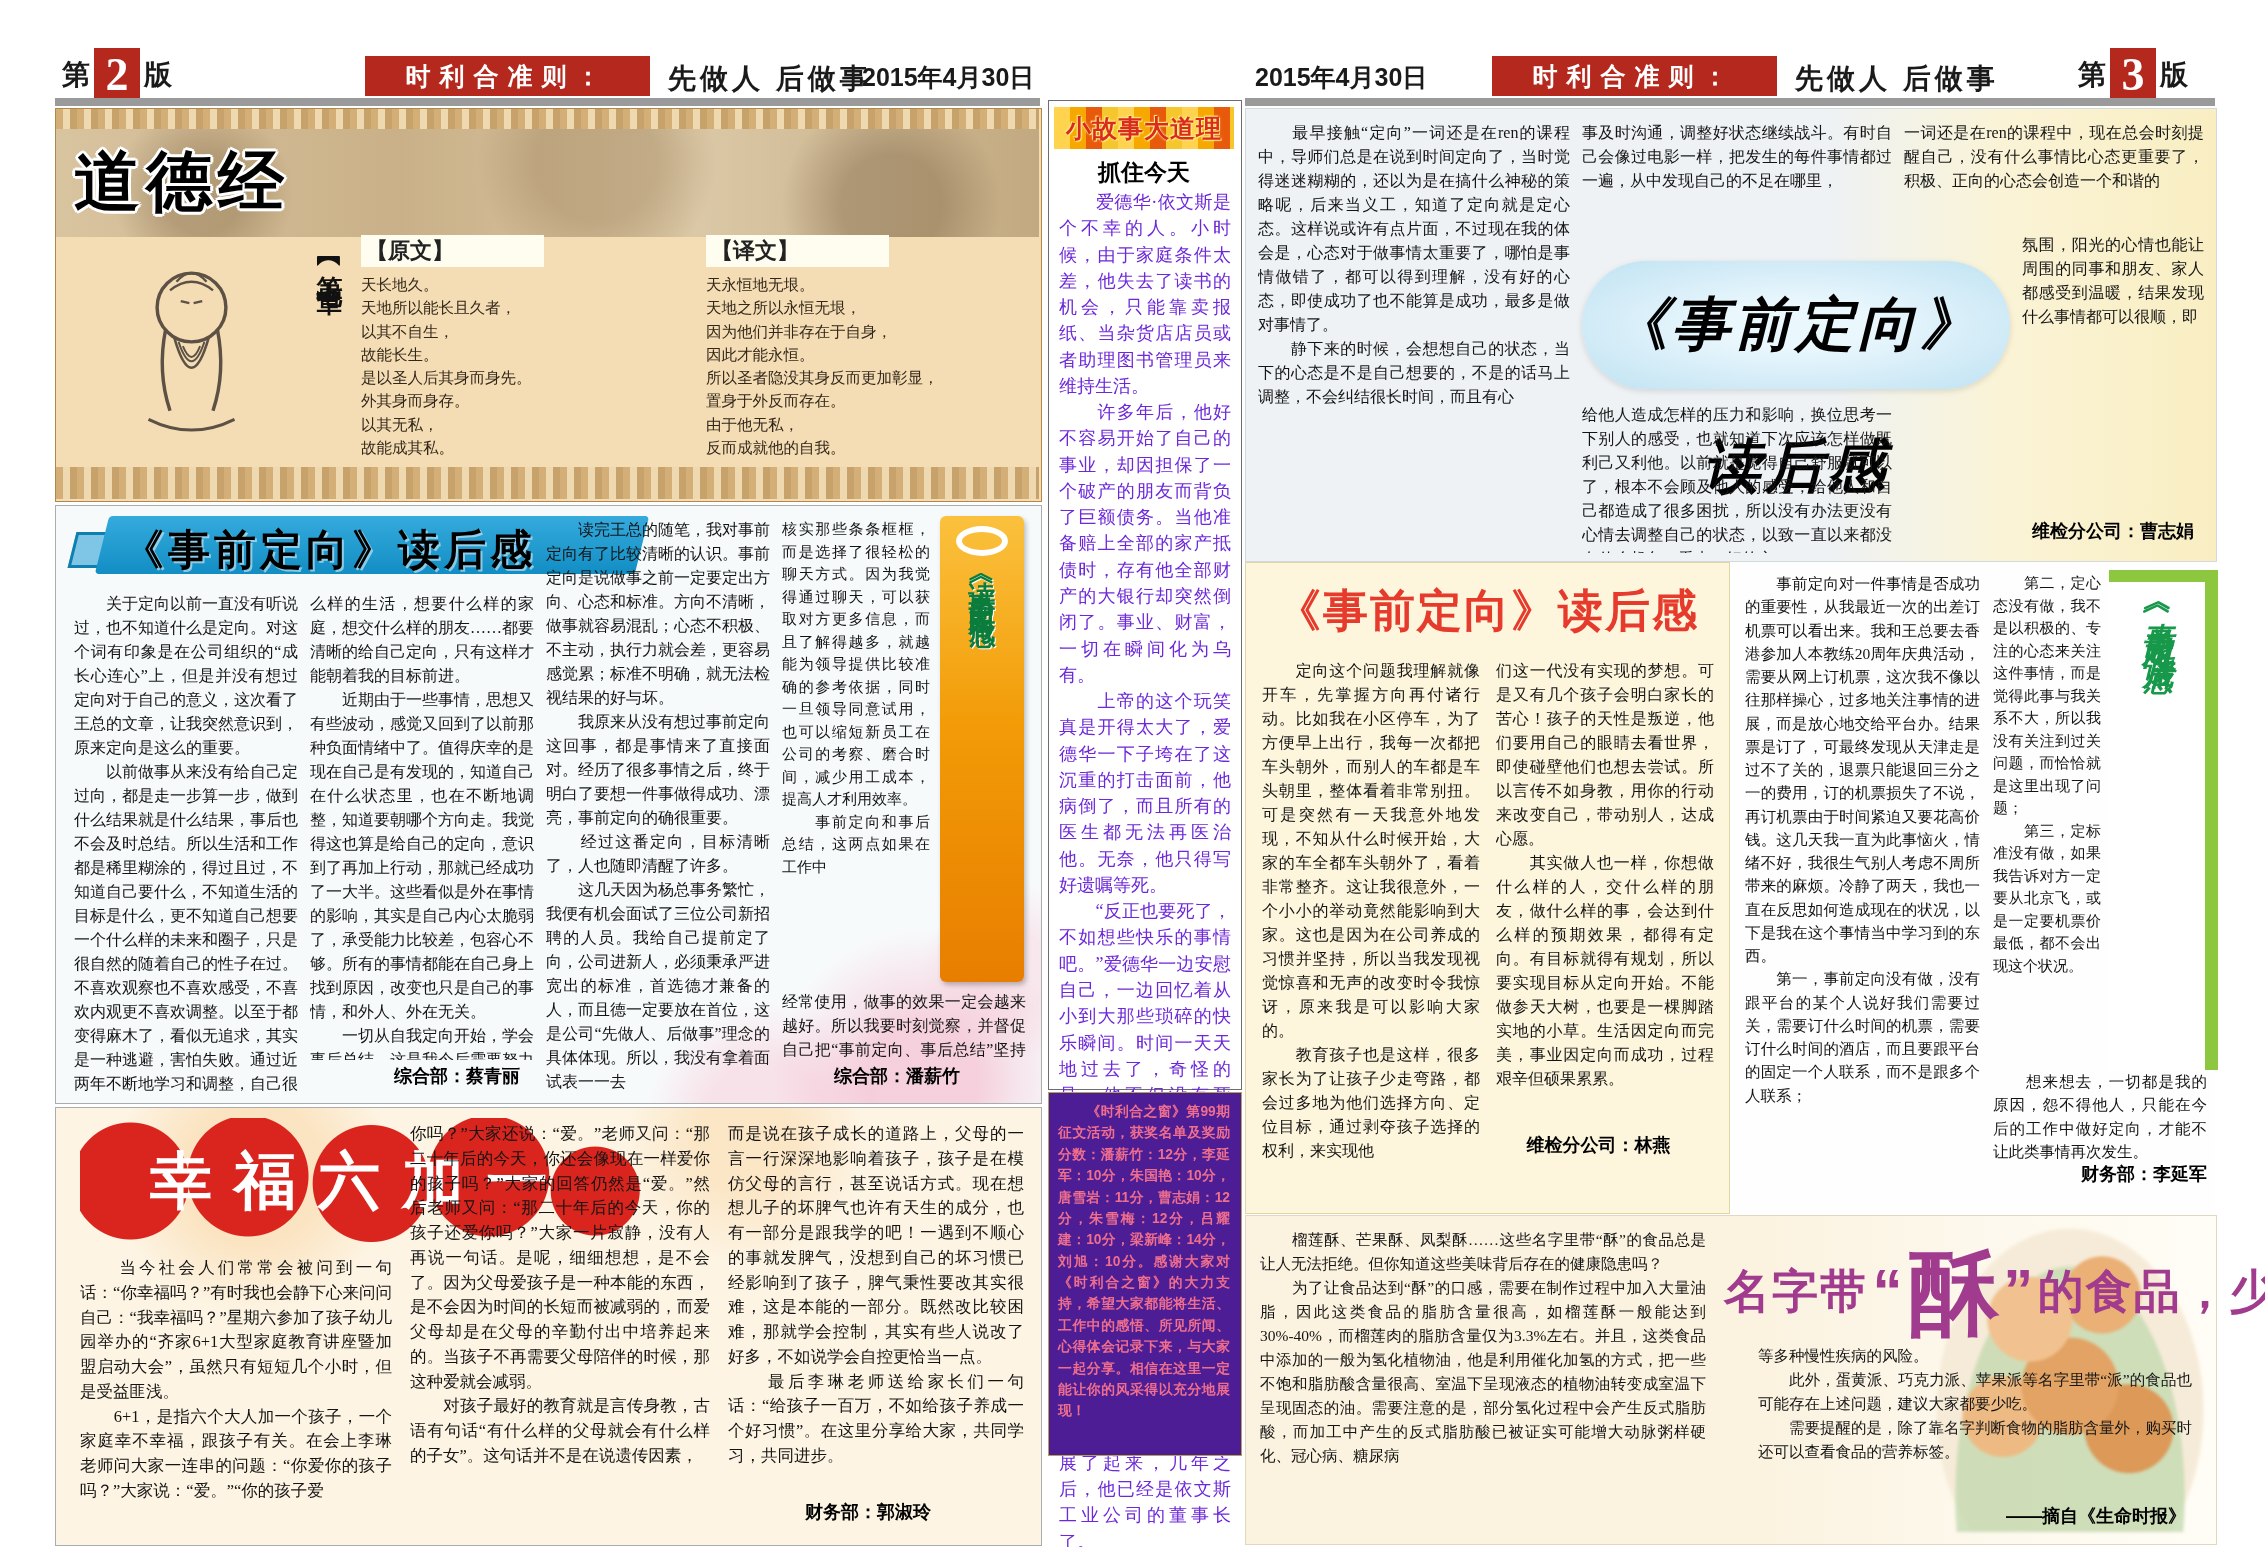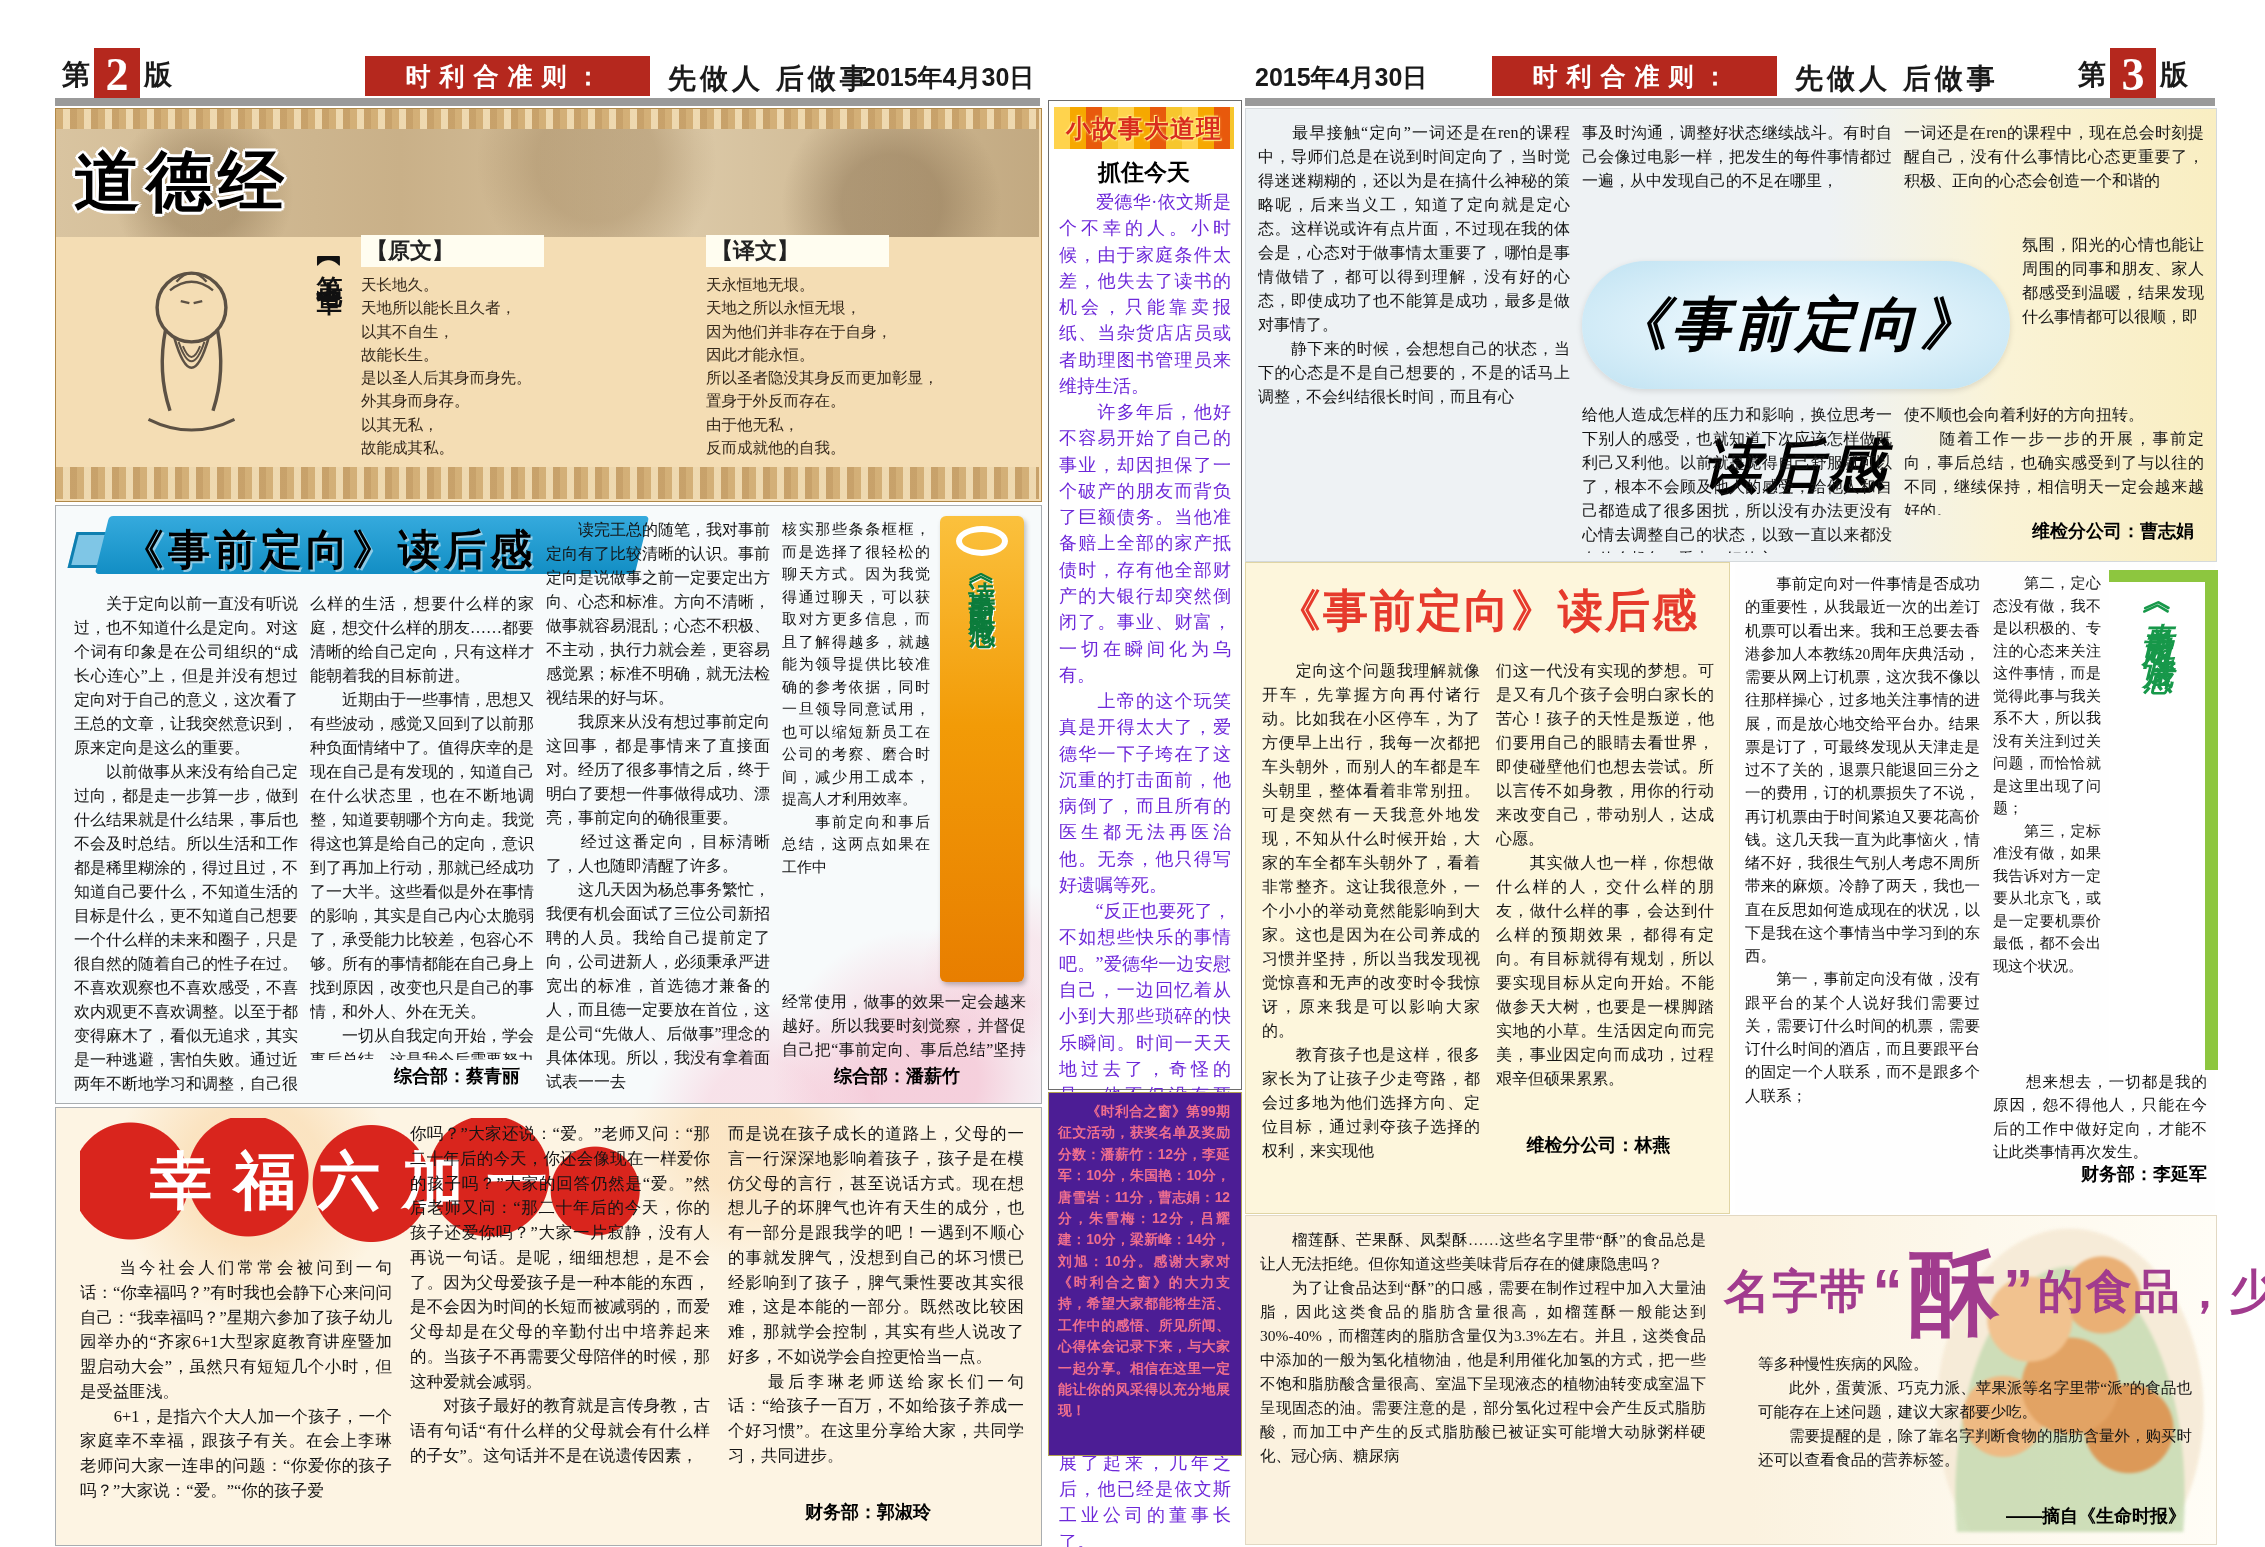--- a/index.html
+++ b/index.html
@@ -216,22 +216,20 @@
   <div id="a3" class="abs" style="left:1245px;top:108px;width:970px;height:452px;">
     <div class="abs coltext" style="left:12px;top:12px;width:312px;height:430px;">　　最早接触“定向”一词还是在ren的课程中，导师们总是在说到时间定向了，当时觉得迷迷糊糊的，还以为是在搞什么神秘的策略呢，后来当义工，知道了定向就是定心态。这样说或许有点片面，不过现在我的体会是，心态对于做事情太重要了，哪怕是事情做错了，都可以得到理解，没有好的心态，即使成功了也不能算是成功，最多是做对事情了。
 　　静下来的时候，会想想自己的状态，当下的心态是不是自己想要的，不是的话马上调整，不会纠结很长时间，而且有心</div>
     <div class="abs coltext" style="left:336px;top:12px;width:310px;height:106px;">事及时沟通，调整好状态继续战斗。有时自己会像过电影一样，把发生的每件事情都过一遍，从中发现自己的不足在哪里，</div>
     <div class="abs coltext" style="left:658px;top:12px;width:300px;height:106px;">一词还是在ren的课程中，现在总会时刻提醒自己，没有什么事情比心态更重要了，积极、正向的心态会创造一个和谐的</div>
     <div class="abs pill-banner" style="left:336px;top:152px;width:428px;height:128px;line-height:128px;">
       <span>《事前定向》读后感</span>
     </div>
     <div class="abs coltext" style="left:776px;top:124px;width:182px;height:166px;">氛围，阳光的心情也能让周围的同事和朋友、家人都感受到温暖，结果发现什么事情都可以很顺，即</div>
     <div class="abs coltext" style="left:336px;top:294px;width:310px;height:150px;">给他人造成怎样的压力和影响，换位思考一下别人的感受，也就知道下次应该怎样做既利己又利他。以前就是觉得自己舒服就可以了，根本不会顾及他人的感受，给他人和自己都造成了很多困扰，所以没有办法更没有心情去调整自己的状态，以致一直以来都没有什么起色。看来，好的心</div>
-    <div class="abs coltext" style="left:658px;top:294px;width:300px;height:112px;">使不顺也会向着利好的方向扭转。
-　　随着工作一步一步的开展，事前定向，事后总结，也确实感受到了与以往的不同，继续保持，相信明天一定会越来越好的。</div>
     <div class="abs sig" style="left:658px;top:410px;width:290px;text-align:right;">维检分公司：曹志娟</div>
   </div>
 
   <div id="a4" class="abs" style="left:1245px;top:562px;width:483px;height:650px;">
     <div class="abs red-title" style="left:0;top:18px;width:483px;">《事前定向》读后感</div>
     <div class="abs coltext" style="left:16px;top:96px;width:218px;height:540px;">　　定向这个问题我理解就像开车，先掌握方向再付诸行动。比如我在小区停车，为了方便早上出行，我每一次都把车头朝外，而别人的车都是车头朝里，整体看着非常别扭。可是突然有一天我意外地发现，不知从什么时候开始，大家的车全都车头朝外了，看着非常整齐。这让我很意外，一个小小的举动竟然能影响到大家。这也是因为在公司养成的习惯并坚持，所以当我发现视觉惊喜和无声的改变时令我惊讶，原来我是可以影响大家的。
 　　教育孩子也是这样，很多家长为了让孩子少走弯路，都会过多地为他们选择方向、定位目标，通过剥夺孩子选择的权利，来实现他</div>
     <div class="abs coltext" style="left:250px;top:96px;width:218px;height:470px;">们这一代没有实现的梦想。可是又有几个孩子会明白家长的苦心！孩子的天性是叛逆，他们要用自己的眼睛去看世界，即使碰壁他们也想去尝试。所以言传不如身教，用你的行动来改变自己，带动别人，达成心愿。
 　　其实做人也一样，你想做什么样的人，交什么样的朋友，做什么样的事，会达到什么样的预期效果，都得有定向。有目标就得有规划，所以要实现目标从定向开始。不能做参天大树，也要是一棵脚踏实地的小草。生活因定向而完美，事业因定向而成功，过程艰辛但硕果累累。</div>
     <div class="abs sig" style="left:250px;top:570px;width:205px;text-align:center;">维检分公司：林燕</div>
@@ -253,19 +251,19 @@
     <div class="abs pastry" style="left:690px;top:12px;width:268px;height:304px;"></div>
     <div class="abs coltext kai" style="left:14px;top:12px;width:446px;height:304px;">　　榴莲酥、芒果酥、凤梨酥……这些名字里带“酥”的食品总是让人无法拒绝。但你知道这些美味背后存在的健康隐患吗？
 　　为了让食品达到“酥”的口感，需要在制作过程中加入大量油脂，因此这类食品的脂肪含量很高，如榴莲酥一般能达到30%-40%，而榴莲肉的脂肪含量仅为3.3%左右。并且，这类食品中添加的一般为氢化植物油，他是利用催化加氢的方式，把一些不饱和脂肪酸含量很高、室温下呈现液态的植物油转变成室温下呈现固态的油。需要注意的是，部分氢化过程中会产生反式脂肪酸，而加工中产生的反式脂肪酸已被证实可能增大动脉粥样硬化、冠心病、糖尿病</div>
     <div class="abs food-title" style="left:478px;top:16px;">
       <span class="t-small">名字带</span>
       <span class="t-quote">“</span>
       <span class="t-big">酥</span>
       <span class="t-quote">”</span>
       <span class="t-small">的食品，少吃</span>
     </div>
-    <div class="abs coltext kai" style="left:512px;top:136px;width:434px;height:156px;">等多种慢性疾病的风险。
+    <div class="abs coltext kai" style="left:512px;top:128px;width:434px;height:156px;">等多种慢性疾病的风险。
 　　此外，蛋黄派、巧克力派、苹果派等名字里带“派”的食品也可能存在上述问题，建议大家都要少吃。
 　　需要提醒的是，除了靠名字判断食物的脂肪含量外，购买时还可以查看食品的营养标签。</div>
     <div class="abs sig" style="left:660px;top:288px;width:280px;">——摘自《生命时报》</div>
   </div>
 
 </div>
 
 </body></html>

